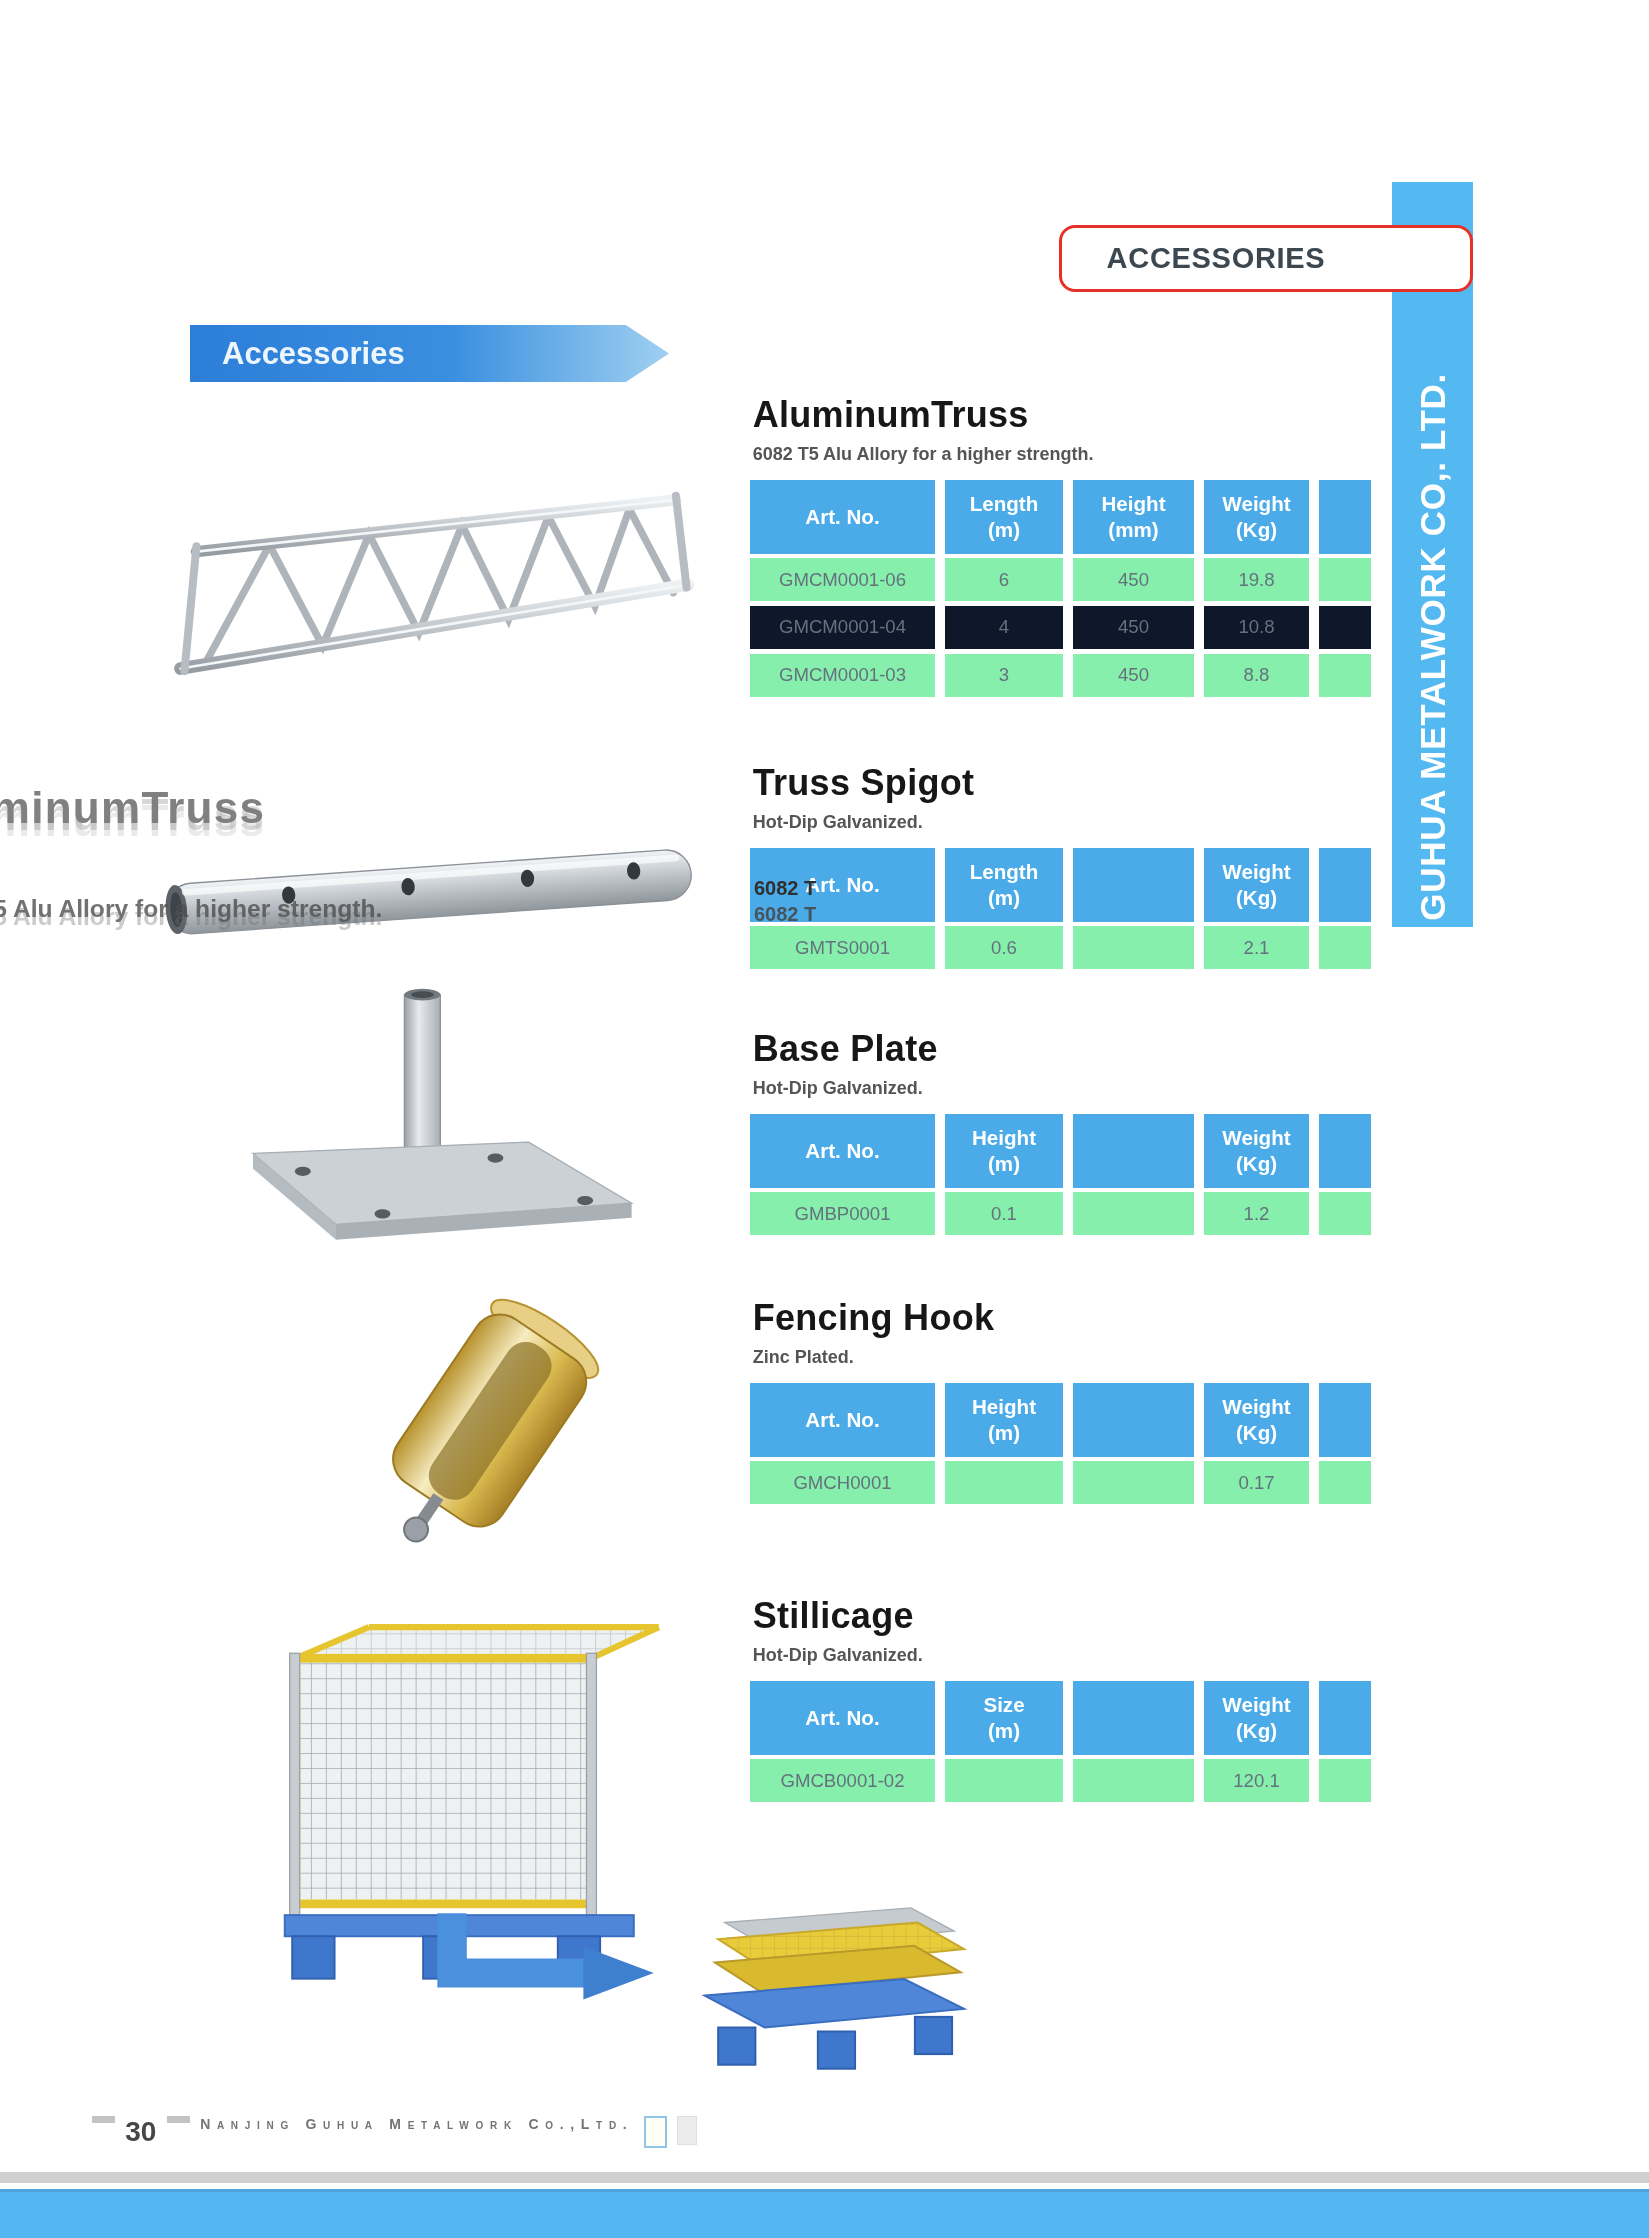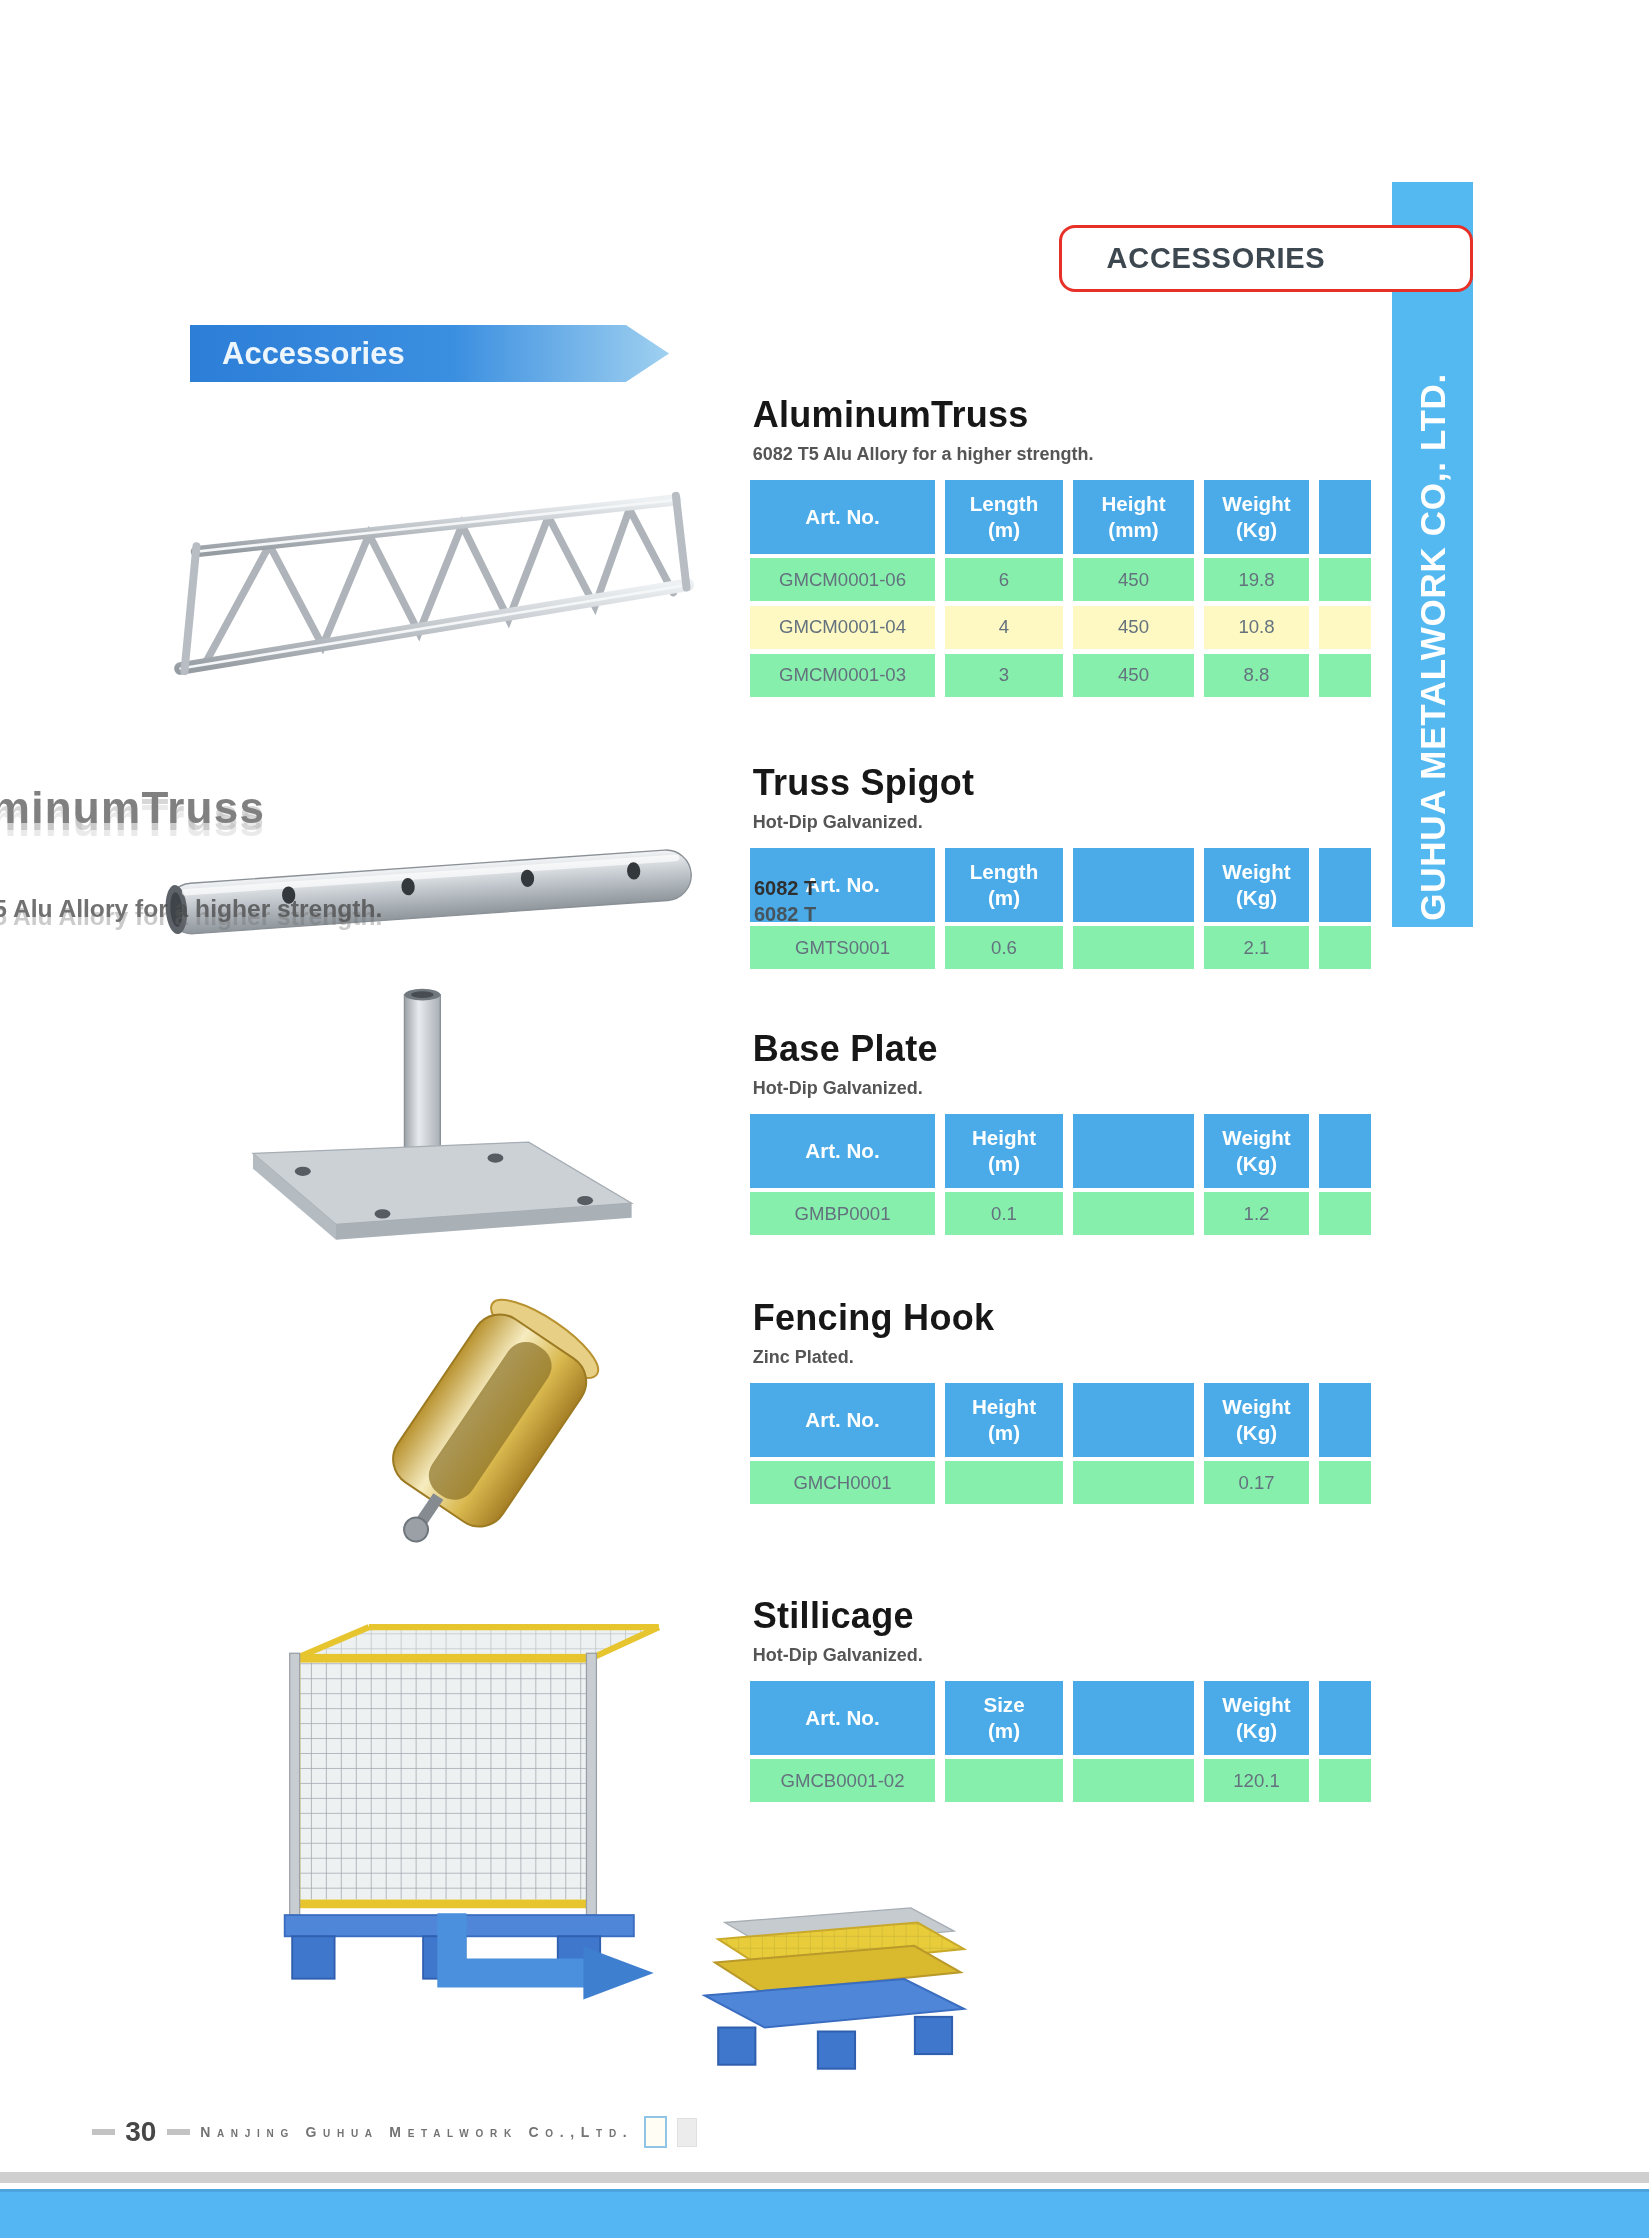--- a/index.html
+++ b/index.html
@@ -43,21 +43,21 @@
   .th {
     background:#4aabe8; color:#ffffff; min-height:74px;
     display:flex; flex-direction:column; align-items:center; justify-content:center;
     font-weight:bold; font-size:20.6px; line-height:1.25; text-align:center;
   }
   .td {
     min-height:43px; display:flex; align-items:center; justify-content:center;
     font-size:18.6px; color:#64727e;
   }
   .row-a .td { background:#86efac; }
-  .row-b .td { background:#fef9c3; }
+  .row-b .td { background:#0f172a; }
 
   
   .ghost { position:absolute; z-index:2; white-space:nowrap; }
   #ghost-truss-title {
     left:-9.3px; top:783px; font-size:44px; font-weight:bold; color:#6a6a6a; opacity:.85;
     letter-spacing:1.3px; text-shadow:0 6.7px 0 rgba(120,120,120,.35), 0 13.3px 0 rgba(140,140,140,.22);
   }
   #ghost-truss-sub {
     left:-6.7px; top:895px; font-size:24.6px; font-weight:600; color:#4e4e4e; opacity:.8;
     text-shadow:0 8px 0 rgba(110,110,110,.45);
@@ -71,21 +71,21 @@
   #img-spigot  { left:156px;  top:825px; width:552px; height:140px; }
   #img-plate   { left:193px;  top:984px; width:472px; height:279px; }
   #img-hook    { left:319px;  top:1284px; width:319px; height:306px; }
   #img-cage    { left:266px;  top:1590px; width:399px; height:432px; }
   #img-arrow   { left:432px;  top:1909px; width:239px; height:120px; }
   #img-folded  { left:678px; top:1876px; width:293px; height:206px; }
 
   
   .footer-row {
     position:absolute; left:92px; top:2116px; z-index:1;
-    display:flex; align-items:center; gap:10.6px;
+    display:flex; align-items:flex-start; gap:10.6px;
   }
   .dash { width:22.6px; height:6.7px; background:#c3c3c3; }
   .page-num { font-size:28px; font-weight:bold; color:#474747; }
   .company {
     font-size:14px; font-weight:600; color:#737373; letter-spacing:6.7px;
     font-variant:small-caps;
   }
   .tofu1 { width:22.6px; height:32px; border:2px solid #8fc6e8; background:#fffdf4; box-sizing:border-box; }
   .tofu2 { width:20px; height:29px; background:#ececec; border:0.7px solid #e0e0e0; box-sizing:border-box; }
   .gray-strip { position:absolute; left:0; top:2172px; width:1649px; height:11.3px; background:#cfcfcf; }

